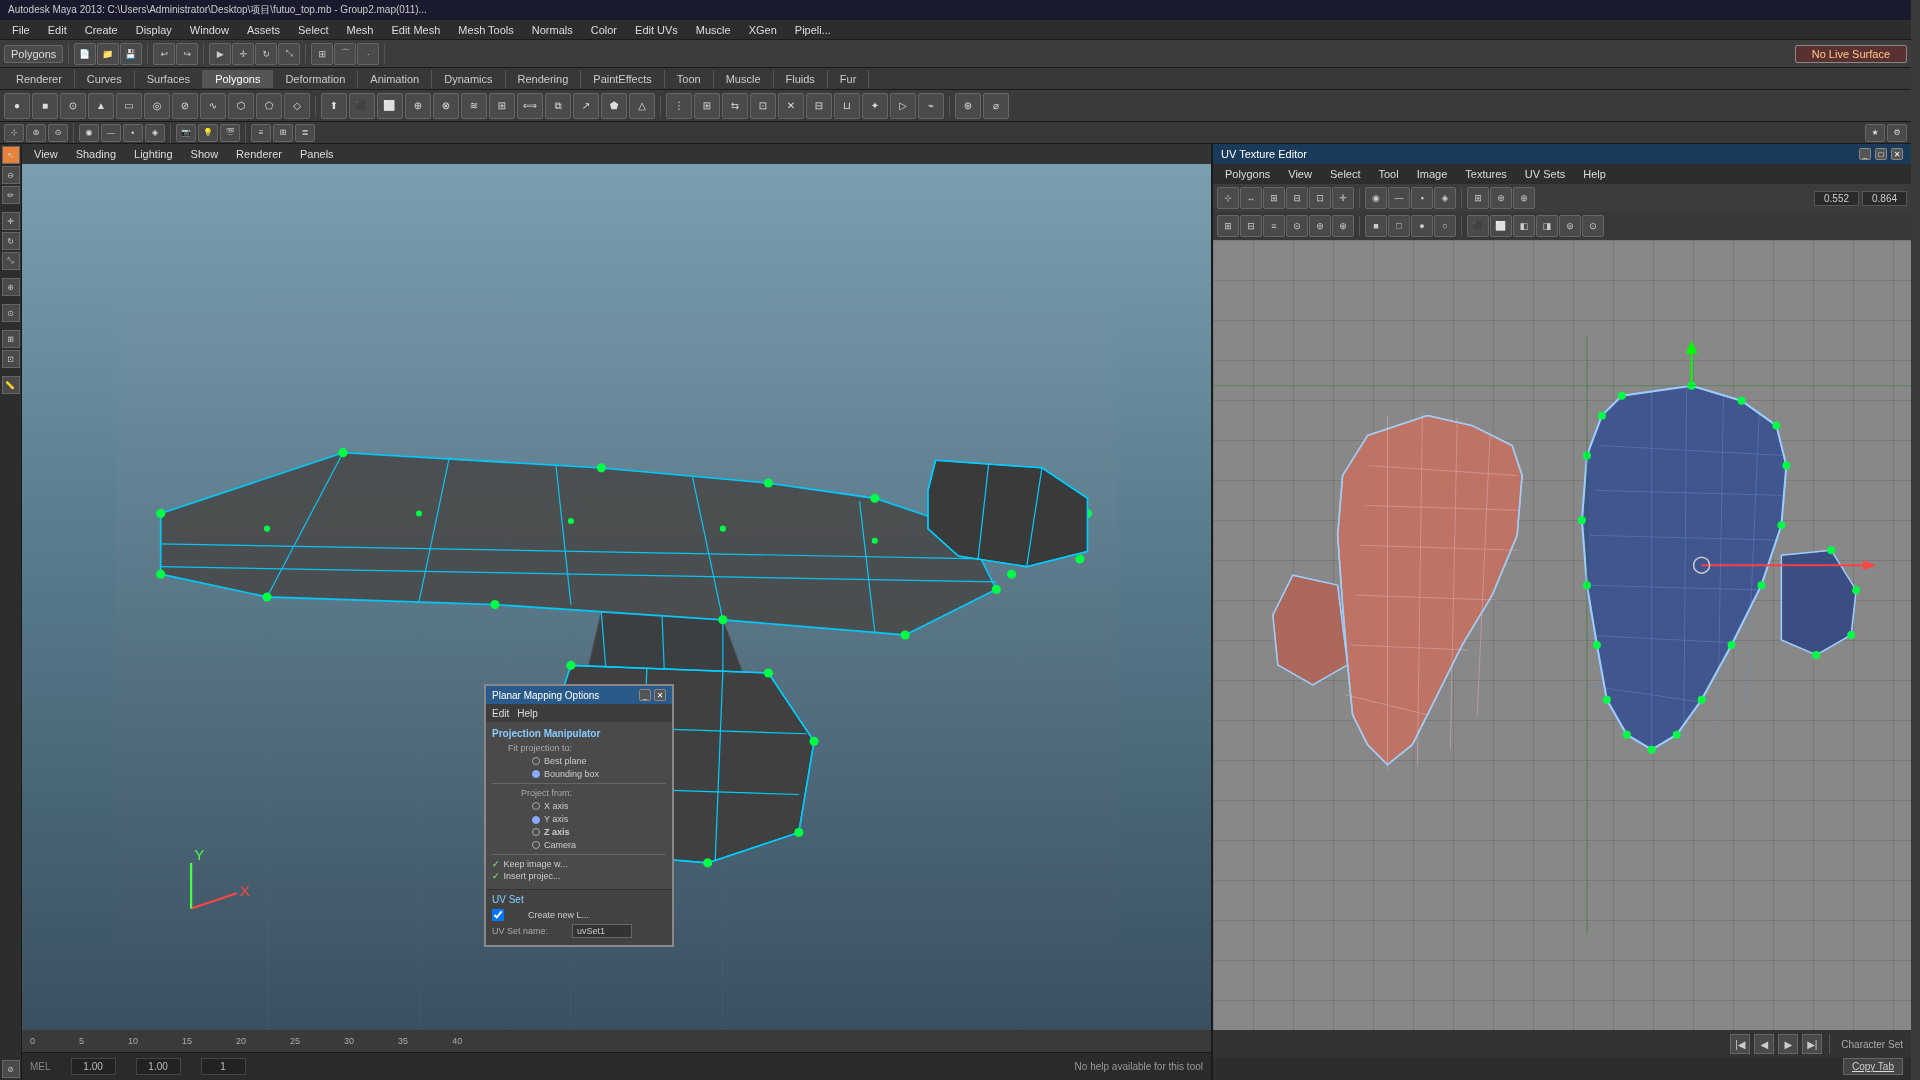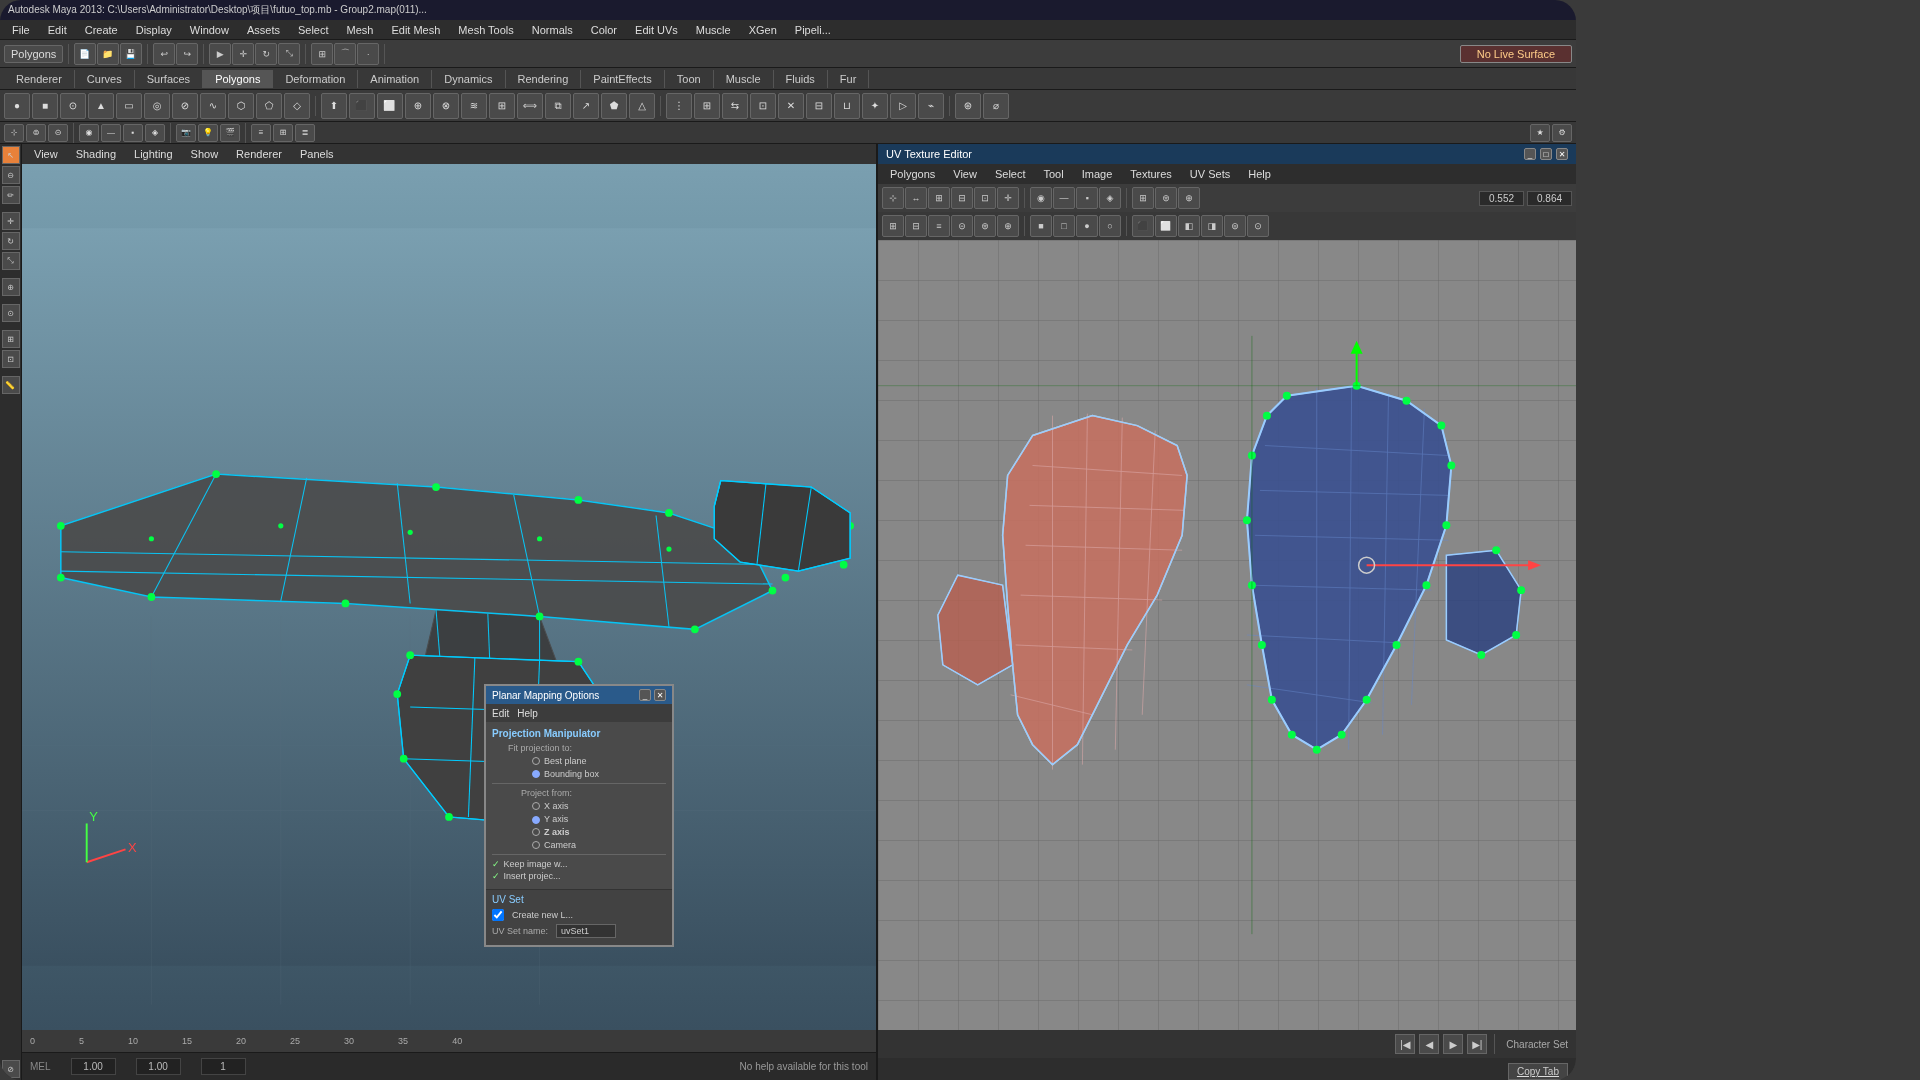--- a/index.html
+++ b/index.html
@@ -291,21 +291,21 @@
       padding: 4px 6px;
       background: #424242;
       border-top: 1px solid #333;
     }
     .uv-set-title {
       font-size: 10px; color: #88ccff; margin-bottom: 4px;
     }
     .uv-set-row {
       display: flex;
       align-items: center;
-      gap: 4px;
+      gap: 20px;
       margin-bottom: 3px;
     }
     .uv-set-input {
       background: #333;
       border: 1px solid #666;
       color: #ccc;
       font-size: 9px;
       padding: 1px 4px;
       width: 60px;
     }
@@ -329,26 +329,25 @@
       height: 28px;
       background: #3c3c3c;
       display: flex;
       align-items: center;
       padding: 0 4px;
       gap: 2px;
       border-bottom: 1px solid #1a1a1a;
     }
 
     #whole-page {
-      width: 1576px;
+      width: 1911px;
       height: 1080px;
       display: flex;
       flex-direction: column;
       overflow: hidden;
-      border-radius: 21px;
     }
 
     #content-area {
       flex: 1;
       display: flex;
       overflow: hidden;
     }
 
     #left-tools {
       width: 22px;
@@ -449,21 +448,21 @@
       align-items: center;
       justify-content: center;
       cursor: pointer;
     }
 
     
     #uv-bottom {
       height: 22px;
       background: #2d2d2d;
       display: flex;
-      align-items: flex-end;
+      align-items: flex-start;
       padding: 0 8px;
       justify-content: flex-end;
       text-decoration: underline;
     }
     .copy-tab-btn {
       background: #444;
       border: 1px solid #666;
       color: #ccc;
       font-size: 10px;
       padding: 2px 8px;

